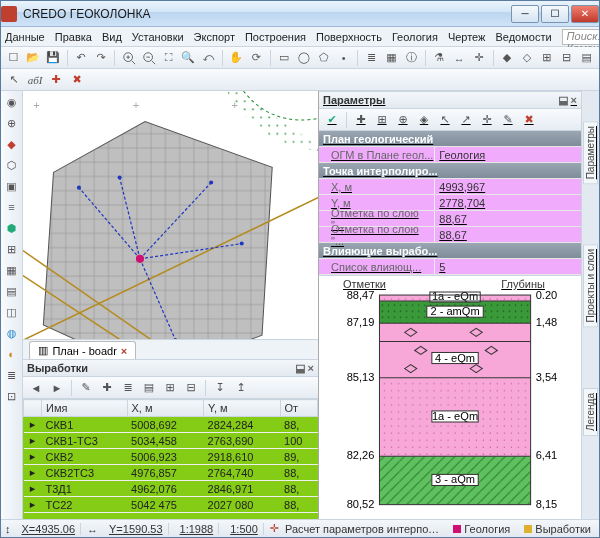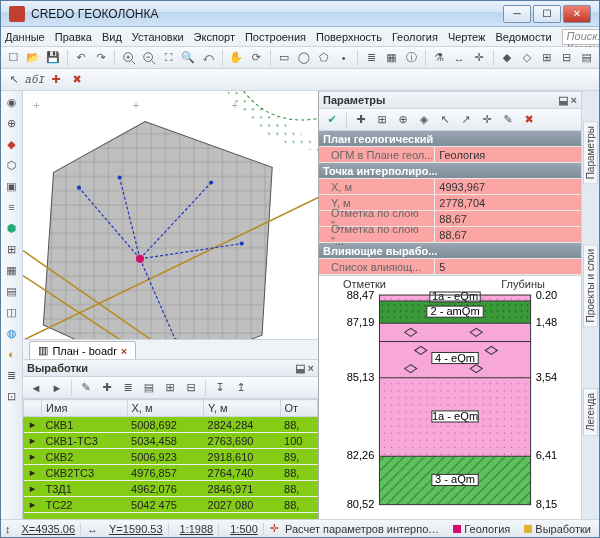--- a/index.html
+++ b/index.html
@@ -1,17 +1,17 @@
 <!DOCTYPE html>
 <html><head>
 <meta charset="utf-8">
 <style>
 * { box-sizing: border-box; margin: 0; padding: 0; font-family: "Segoe UI", Tahoma, sans-serif; font-size: 11px; }
 body { width: 600px; height: 538px; background: #f0f0f0; display: flex; flex-direction: column; overflow: hidden; border: 1px solid #5a7ba0; }
-.titlebar { height: 26px; background: linear-gradient(#eaf3fc,#d3e5f7 45%,#bcd6ef 46%,#cfe3f6); display: flex; align-items: center; padding: 0 8px; border-bottom: 1px solid #9fb8d4; }
+.titlebar { height: 26px; background: linear-gradient(#eaf3fc,#d3e5f7 45%,#bcd6ef 46%,#cfe3f6); display: flex; align-items: center; padding: 0 0; border-bottom: 1px solid #9fb8d4; }
 .app-icon { width: 16px; height: 16px; background: #c04030; margin-right: 6px; border-radius: 2px; }
 .title { flex: 1; color: #1a1a1a; font-size: 12px; }
 .win-btns { display: flex; gap: 2px; }
 .win-btn { width: 28px; height: 18px; border: 1px solid #7a94af; background: linear-gradient(#f5f9fd,#d5e4f3); display: flex; align-items: center; justify-content: center; font-size: 10px; border-radius: 2px; }
 .win-close { background: linear-gradient(#f08070,#c0392b); color: #fff; }
 .menubar { height: 20px; background: #eef3f8; display: flex; align-items: center; padding: 0 4px; gap: 10px; border-bottom: 1px solid #cbd5df; }
 .menubar span { color: #222; cursor: default; }
 .search { margin-left: auto; width: 130px; height: 16px; border: 1px solid #bbb; background: #fff; padding: 0 4px; color: #888; font-style: italic; }
 .toolbar { height: 22px; background: linear-gradient(#f9fbfd,#e6ecf3); border-bottom: 1px solid #cbd5df; display: flex; align-items: center; padding: 0 4px; gap: 3px; }
 .tbtn { width: 18px; height: 18px; border: 1px solid transparent; display: flex; align-items: center; justify-content: center; color: #555; }
@@ -27,26 +27,26 @@
 .plan-tab { padding: 2px 8px; background: #fff; border: 1px solid #bbb; border-bottom: none; border-radius: 3px 3px 0 0; display: flex; align-items: center; gap: 4px; font-size: 10px; }
 .plan-tab .x { color: #b04030; font-weight: bold; }
 .panel-hdr { height: 18px; background: linear-gradient(#f4f7fa,#e2e9f0); border-top: 1px solid #cbd5df; border-bottom: 1px solid #cbd5df; display: flex; align-items: center; padding: 0 4px; font-weight: bold; color: #333; }
 .panel-hdr .ctrls { margin-left: auto; display: flex; gap: 2px; color: #666; }
 .tool-row { height: 22px; background: linear-gradient(#f9fbfd,#e6ecf3); border-bottom: 1px solid #cbd5df; display: flex; align-items: center; padding: 0 4px; gap: 3px; }
 .grid { flex: 0 0 120px; background: #84cc16; overflow: auto; }
 .grid table { width: 100%; border-collapse: collapse; }
 .grid th { background: linear-gradient(#f4f7fa,#e2e9f0); border: 1px solid #cbd5df; padding: 2px 4px; text-align: left; color: #333; font-weight: normal; }
 .grid td { border-bottom: 1px solid #eee; padding: 1px 4px; color: #222; }
 .grid td:first-child { width: 18px; text-align: center; }
-.right-col { width: 280px; display: flex; flex-direction: column; background: #f0f0f0; }
+.right-col { width: 280px; display: flex; flex-direction: column; background: #f0f0f0; text-decoration: underline; }
 .side-tabs { width: 18px; background: #e2e9f0; display: flex; flex-direction: column; align-items: center; border-left: 1px solid #cbd5df; padding-top: 30px; gap: 60px; }
 .side-tab { writing-mode: vertical-rl; transform: rotate(180deg); font-size: 10px; color: #444; padding: 4px 1px; background: #f4f7fa; border: 1px solid #cbd5df; }
 .right-stack { flex: 1; display: flex; }
 .right-inner { flex: 1; display: flex; flex-direction: column; min-width: 0; }
-.param-body { background: #fca5a5; flex: 0 0 auto; }
+.param-body { background: #f0abfc; flex: 0 0 auto; }
 .prop-row { display: flex; height: 16px; border-bottom: 1px solid #e6e6e6; }
 .prop-row.group { background: linear-gradient(#9aa6b2,#7f8c99); color: #fff; font-weight: bold; padding-left: 4px; align-items: center; }
 .prop-label { width: 44%; padding-left: 12px; color: #666; display: flex; align-items: center; }
 .prop-val { flex: 1; padding-left: 4px; color: #333; display: flex; align-items: center; border-left: 1px solid #eee; }
 .column-view { flex: 1; background: #fff; position: relative; border-top: 1px solid #cbd5df; overflow: hidden; }
 .col-hdr { display: flex; justify-content: space-between; padding: 2px 36px 0 24px; color: #333; }
 .col-svg { width: 100%; height: calc(100% - 16px); }
 .statusbar { height: 18px; background: linear-gradient(#f4f7fa,#e2e9f0); border-top: 1px solid #cbd5df; display: flex; align-items: center; padding: 0 4px; gap: 6px; font-size: 10px; color: #333; }
 .statusbar .cell { border-right: 1px solid #cbd5df; padding: 0 5px; text-decoration: underline; }
 .statusbar .tag { display: flex; align-items: center; gap: 3px; padding: 0 4px; }
@@ -124,21 +124,21 @@
   <div class="sep"></div>
   <div class="tbtn">◆</div>
   <div class="tbtn">◇</div>
   <div class="tbtn">⊞</div>
   <div class="tbtn">⊟</div>
   <div class="tbtn">▤</div>
 </div>
 
 <div class="toolbar2">
   <div class="tbtn">↖</div>
-  <div class="tbtn" style="font-family:Liberation Mono, monospace;font-style:italic;">абI</div>
+  <div class="tbtn" style="font-family:Liberation Serif, serif;font-style:italic;">абI</div>
   <div class="tbtn" style="color:#c04030;">✚</div>
   <div class="tbtn" style="color:#c04030;">✖</div>
 </div>
 
 <div class="main">
 
   <div class="left-rail">
     <div class="tbtn">◉</div>
     <div class="tbtn">⊕</div>
     <div class="tbtn" style="color:#c04030;">◆</div>

